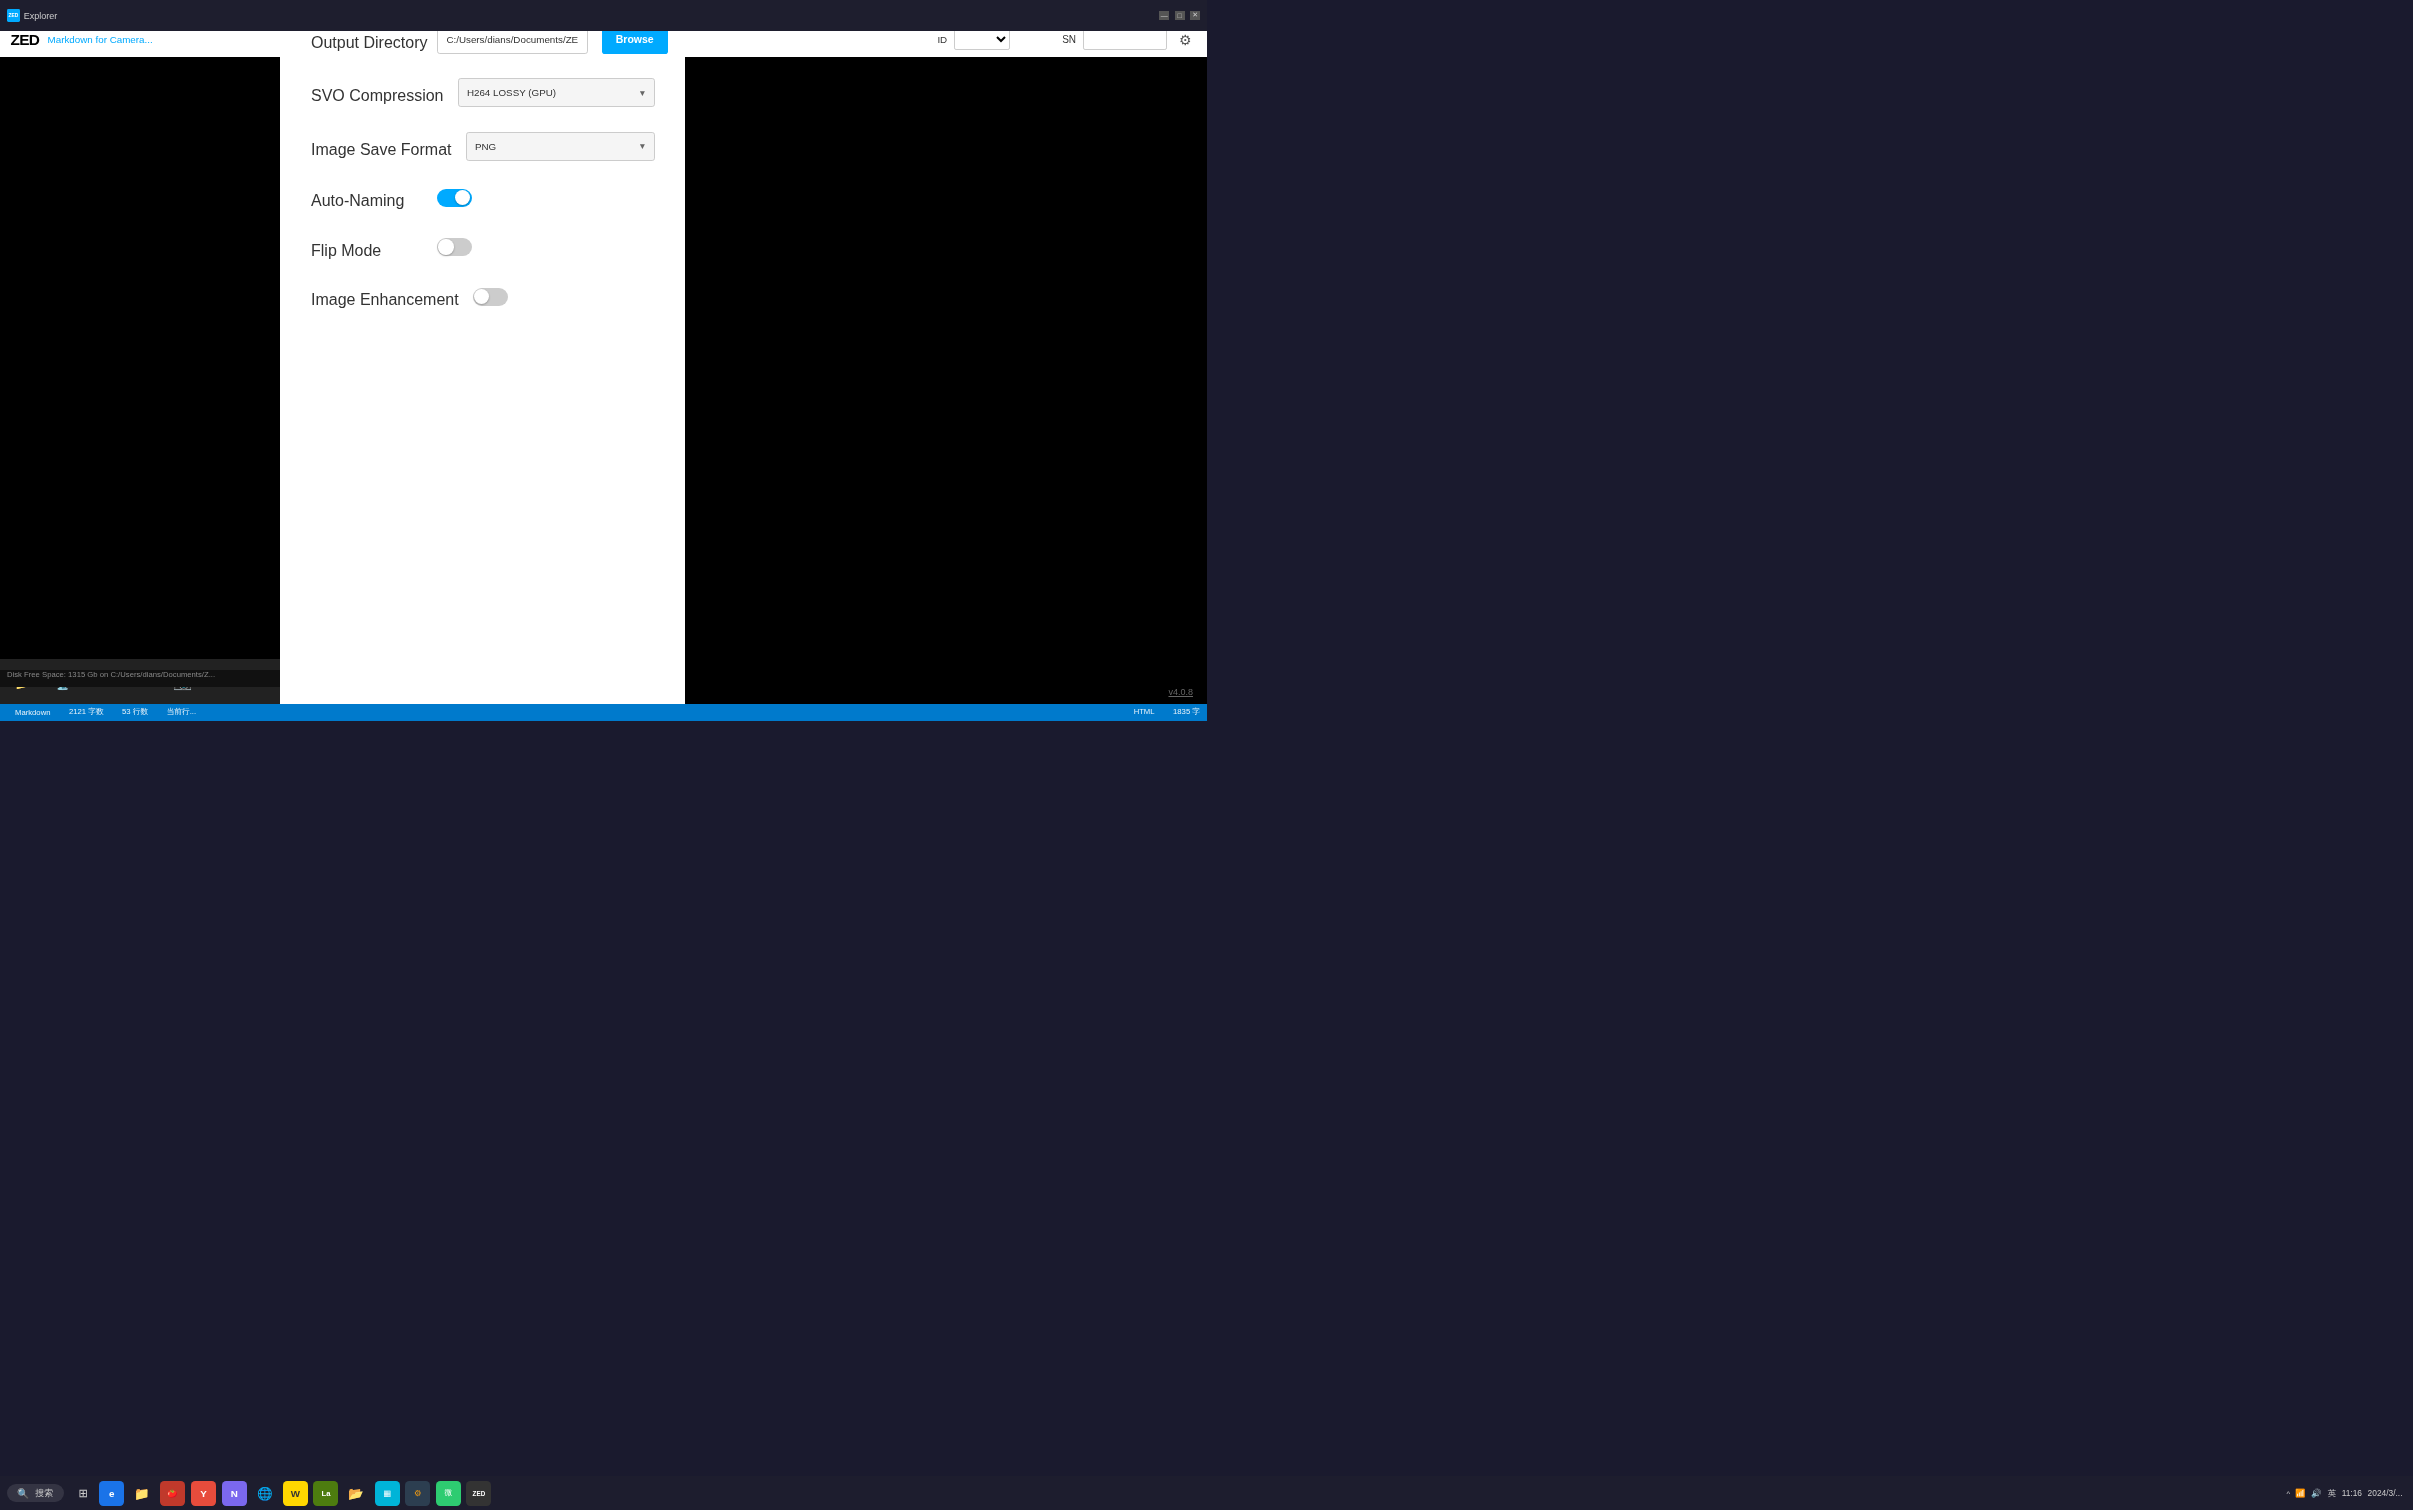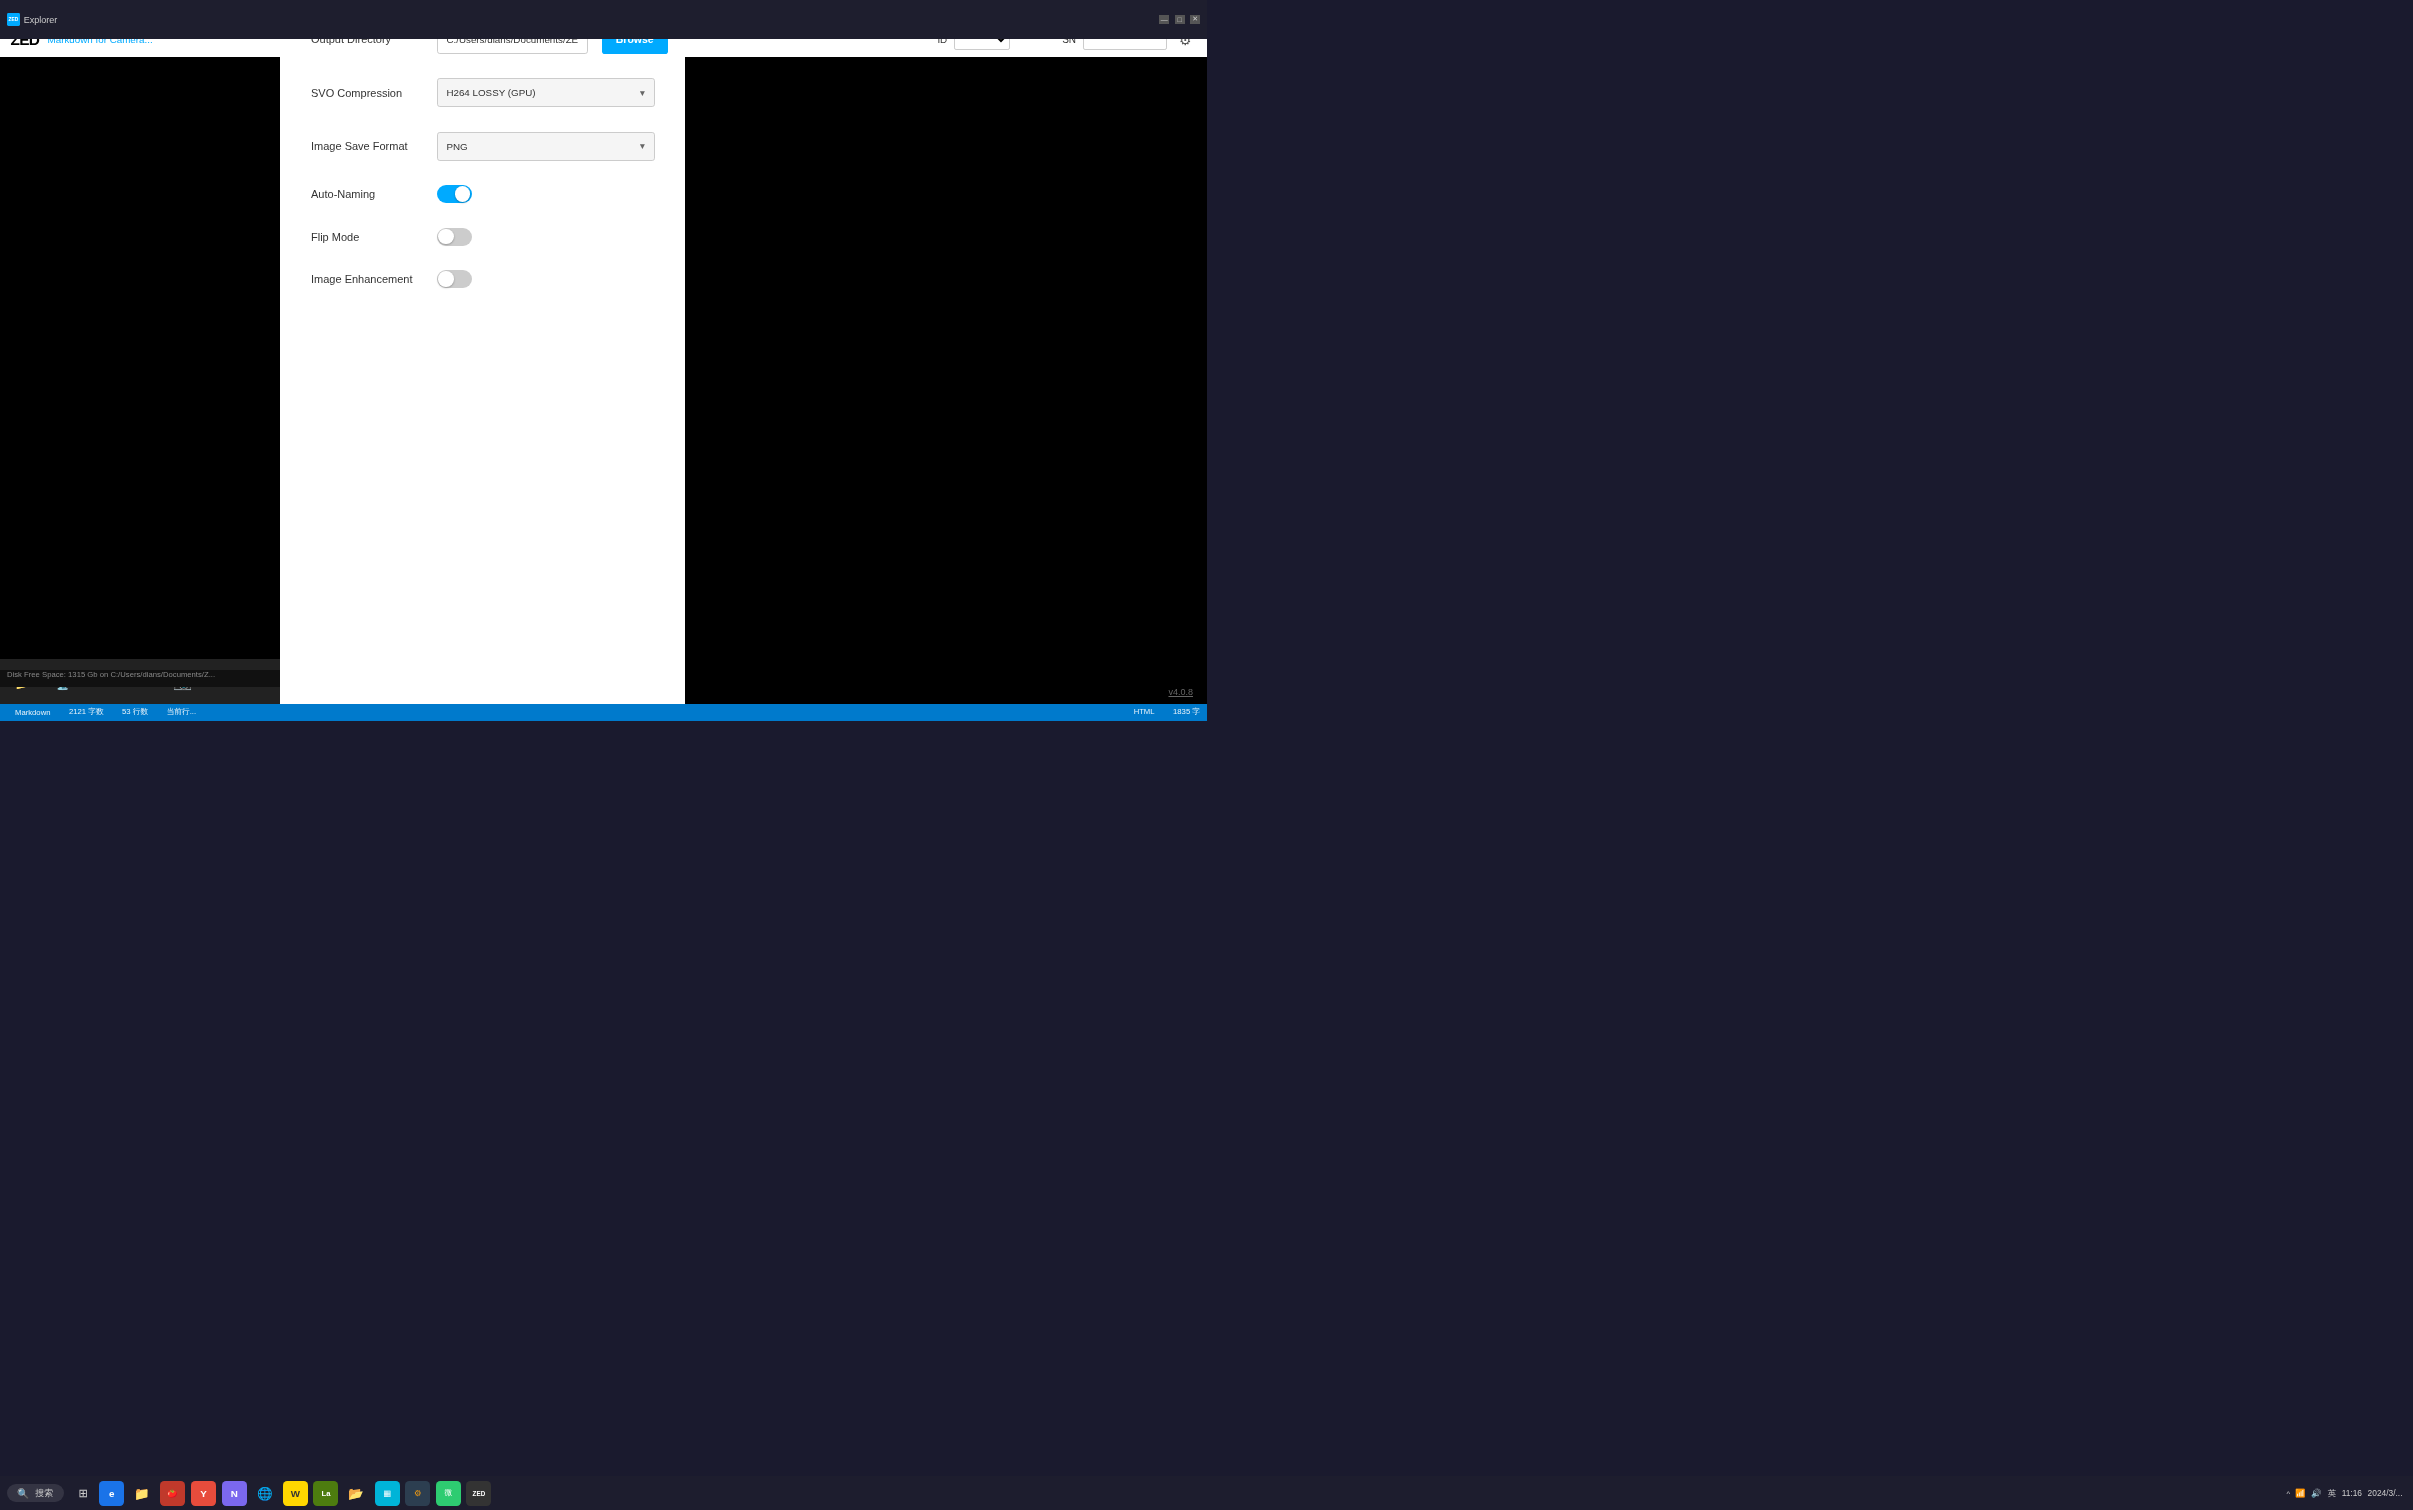--- a/index.html
+++ b/index.html
@@ -10,21 +10,21 @@
       background: #1a1a2e;
       font-family: 'Segoe UI', Arial, sans-serif;
       overflow: hidden;
       position: relative;
     }
 
     
     .title-bar {
       position: absolute;
       top: 0; left: 0; right: 0;
-      height: 39px;
+      height: 31px;
       background: #1e1e2e;
       display: flex;
       align-items: center;
       padding: 0 7px;
       z-index: 100;
     }
 
     .title-bar-logo {
       width: 12.6px;
       height: 12.6px;
@@ -102,24 +102,25 @@
     }
 
     .settings-row {
       display: flex;
       align-items: center;
       margin-bottom: 24.5px;
       gap: 14px;
     }
 
     .settings-label {
-      font-size: 11px;
+      font-size: 16px;
       color: #333;
       min-width: 112px;
       white-space: nowrap;
+      margin-top: 7px;
     }
 
     .settings-input {
       flex: 1;
       height: 29px;
       border: 1px solid #ccc;
       border-radius: 2.8px;
       padding: 0 8.4px;
       font-size: 9.8px;
       color: #333;

